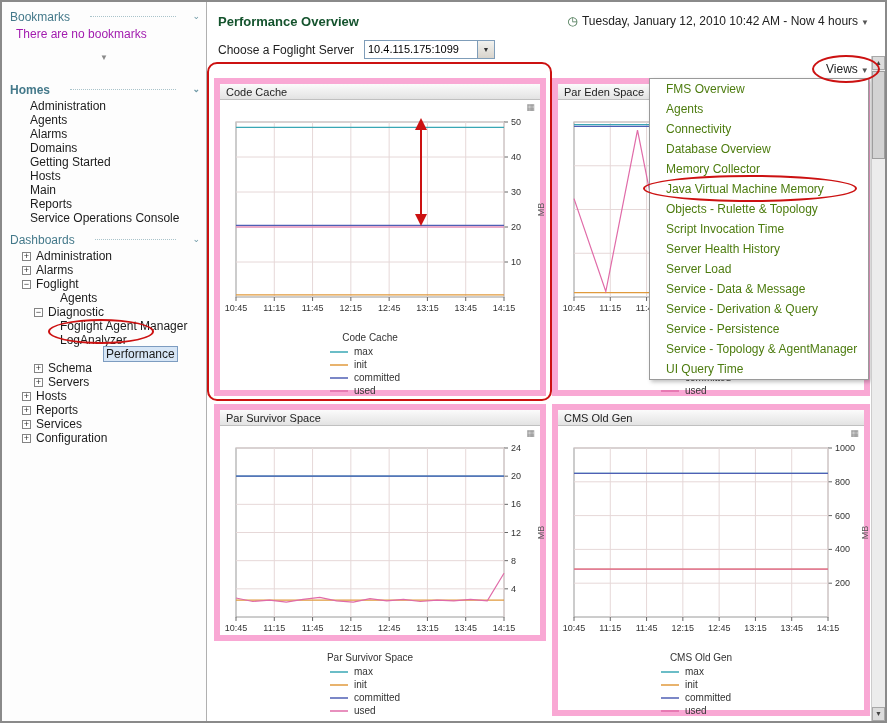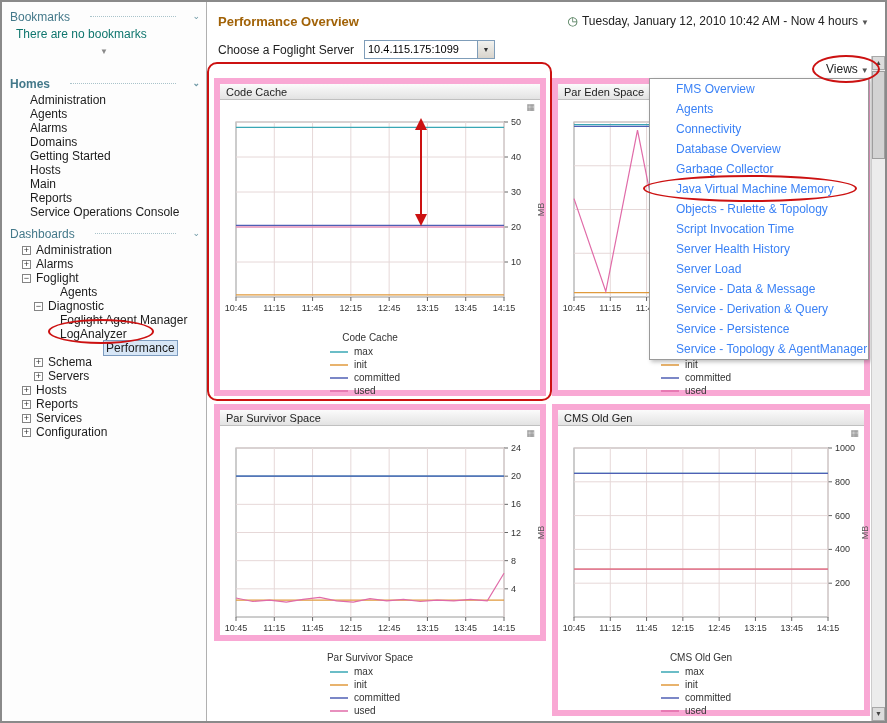--- a/index.html
+++ b/index.html
@@ -5,32 +5,32 @@
   * { margin:0; padding:0; box-sizing:border-box; }
   body { font-family:"Liberation Sans", sans-serif; background:#ffffff; }
   .frame { position:relative; width:887px; height:723px; border:2px solid #8a8a8a; background:#fff; overflow:hidden; }
 
   
   .sidebar { position:absolute; left:0; top:0; width:205px; height:719px; background:#fdfdfd; border-right:1px solid #b0b0b0; padding-top:7px; }
   .section-header { display:flex; align-items:center; height:15px; margin:0 6px 2px 8px; color:#44798a; font-size:12px; cursor:pointer;gap:13px; }
   .sh-label { white-space:nowrap; margin-right:4px; }
   .sh-line { flex:1; border-bottom:1px dotted #a9c3ca; height:1px; margin:0 3px; }
   .sh-chevron { color:#6d98a5; font-size:9px; line-height:9px; }
-  .empty-note { margin:3px 0 6px 14px; font-size:12px; color:#0f766e; height:14px; }
+  .empty-note { margin:3px 0 12px 14px; font-size:12px; color:#a21caf; height:14px; }
   .mini-splitter { text-align:center; font-size:8px; color:#8a8a8a; height:11px; line-height:10px; cursor:pointer; }
   .homes-header { margin-top:18px;font-weight:bold; }
   #homes-list { list-style:none; }
   #homes-list li { height:14px; line-height:14px; font-size:12px; color:#1c1c1c; padding-left:28px; cursor:pointer; white-space:nowrap; }
   .dash-header { margin-top:7px; }
   .trow { height:14px; display:flex; align-items:center; font-size:12px; color:#1c1c1c; cursor:pointer; white-space:nowrap; }
   .exp { width:9px; height:9px; border:1px solid #848484; background:#fff; font-size:9px; line-height:7px; text-align:center; color:#333; display:inline-block; margin-right:5px; flex:none; }
   .tlabel.sel { background:#d7e6f6; border:1px solid #7d9cc0; padding:0 2px; }
 
   
-  .page-title { position:absolute; left:216px; top:12px; font-size:13px; font-weight:bold; color:#a16207; }
+  .page-title { position:absolute; left:216px; top:12px; font-size:13px; font-weight:bold; color:#14532d; }
   .time-control { position:absolute; right:16px; top:12px; font-size:12px; color:#222; cursor:pointer; white-space:nowrap; }
   .clock-icon { color:#44734e; font-size:12px; margin-right:4px; }
   .caret { color:#555; font-size:8px; margin-left:3px; }
   .server-label { position:absolute; left:216px; top:41px; font-size:12px; color:#222; }
   .server-select { position:absolute; left:362px; top:38px; width:131px; height:19px; border:1px solid #7f9db9; background:#fff; display:flex; cursor:pointer; }
   .server-select .val { flex:1; font-size:11px; line-height:17px; padding:0 3px; white-space:nowrap; overflow:hidden; }
   .server-select .dd-btn { width:17px; background:linear-gradient(#f2f2ef,#d8d4cc); border-left:1px solid #7f9db9; text-align:center; font-size:7px; line-height:17px; color:#333; }
   .views-btn { position:absolute; left:824px; top:60px; font-size:12px; color:#222; cursor:pointer; white-space:nowrap; }
 
   
@@ -41,21 +41,21 @@
   .customizer { position:absolute; top:2px; right:5px; font-size:9px; color:#888; z-index:2; cursor:pointer; }
   #panel-1 { left:212px; top:76px; width:332px; height:318px; }
   #panel-2 { left:550px; top:76px; width:318px; height:318px; }
   #panel-3 { left:212px; top:402px; width:332px; height:237px; }
   #panel-4 { left:550px; top:402px; width:318px; height:312px; }
   svg text { font-family:"Liberation Sans", sans-serif; }
 
   
   .views-menu { position:absolute; left:647px; top:76px; width:220px; background:#fff; border:1px solid #9a9a9a; box-shadow:2px 2px 4px rgba(0,0,0,0.25); z-index:5; }
   .views-menu ul { list-style:none; }
-  .views-menu li { height:20px; line-height:20px; font-size:12px; color:#3b82f6; padding:0 26px; cursor:pointer; white-space:nowrap; }
+  .views-menu li { height:20px; line-height:20px; font-size:12px; color:#4d7c0f; padding:0 16px; cursor:pointer; white-space:nowrap; }
 
   
   .scrollbar { position:absolute; right:0; top:54px; width:14px; height:665px; background:#ececec; border-left:1px solid #ccc; z-index:6; }
   .sb-btn { height:14px; background:#dcdcdc; border:1px solid #a8a8a8; font-size:7px; text-align:center; line-height:12px; color:#444; cursor:pointer; }
   .sb-btn.down { position:absolute; bottom:0; left:0; right:0; }
   .sb-thumb { position:absolute; top:15px; left:0; right:0; height:88px; background:#d3d3d3; border:1px solid #9e9e9e; cursor:grab; }
 
   
   .annot { position:absolute; pointer-events:none; z-index:10; }
   .oval { border:2px solid #cc1111; border-radius:50%; }
@@ -414,30 +414,31 @@
           </svg></div>
     </div>
   </div>
 
   <div class="views-menu">
     <ul id="views-menu-list">
         <li>FMS Overview</li>
         <li>Agents</li>
         <li>Connectivity</li>
         <li>Database Overview</li>
-        <li>Garbage Collector</li>
+        <li>Memory Collector</li>
         <li>Java Virtual Machine Memory</li>
         <li>Objects - Rulette &amp; Topology</li>
         <li>Script Invocation Time</li>
         <li>Server Health History</li>
         <li>Server Load</li>
         <li>Service - Data &amp; Message</li>
         <li>Service - Derivation &amp; Query</li>
         <li>Service - Persistence</li>
         <li>Service - Topology &amp; AgentManager</li>
+        <li>UI Query Time</li>
       </ul>
   </div>
 
   <div class="scrollbar">
     <div class="sb-btn up">▲</div>
     <div class="sb-thumb"></div>
     <div class="sb-btn down">▼</div>
   </div>
 
   <div class="annot oval" id="ov-perf"></div>

